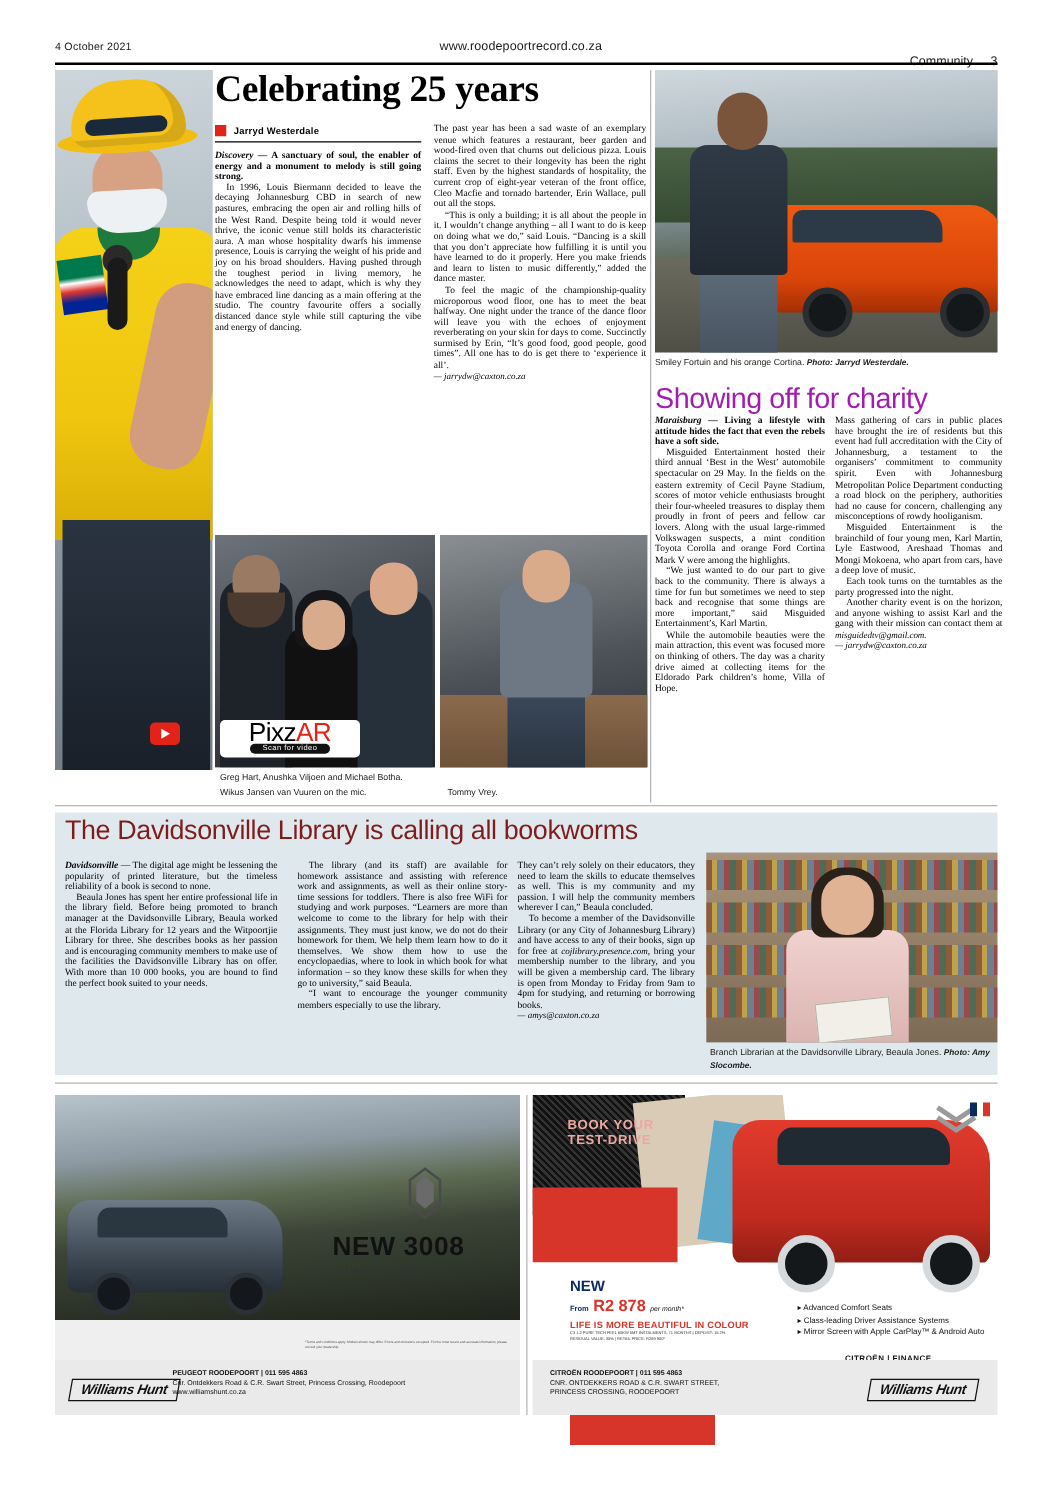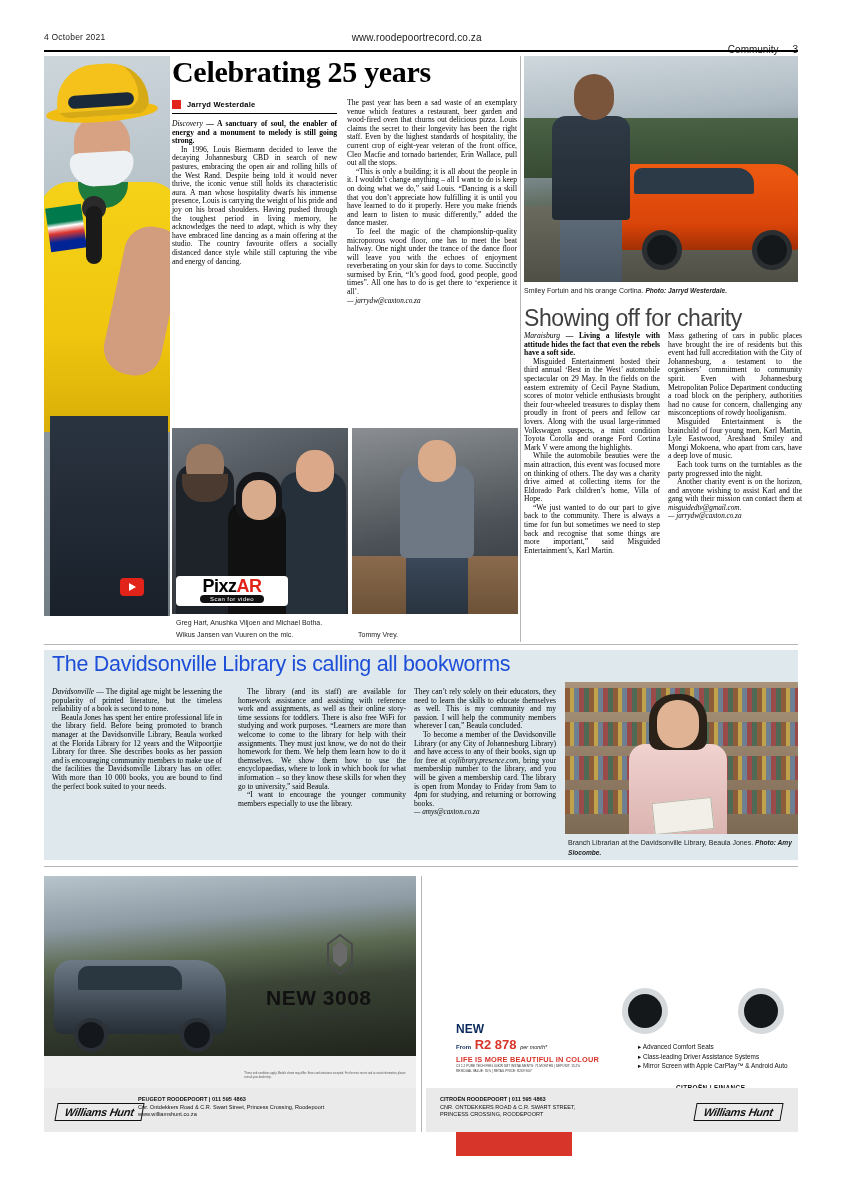--- a/index.html
+++ b/index.html
@@ -33,21 +33,21 @@
     font-size:7.5px;letter-spacing:.2px;}
   .bylinerule{position:absolute;left:172px;top:113px;width:165px;height:1px;background:#000;}
 
   
   .col{position:absolute;font-size:7.6px;line-height:8.6px;text-align:justify;
       font-family:"Liberation Serif",serif;}
   .col p{margin:0;text-indent:9px;}
   .col p.noind{text-indent:0;}
   .col p.lead{text-indent:0;}
   .lead b{font-weight:700;}
-  .lead i{font-style:italic;font-weight:400;}
+  .lead i{font-style:italic;font-weight:700;}
   .email{font-style:italic;font-size:7.2px;}
 
   
   .img{position:absolute;overflow:hidden;background:#b9bfc4;}
   .cap{position:absolute;font-family:"Liberation Sans",sans-serif;
       font-size:7px;line-height:9.5px;color:#1c1c1c;}
   .cap i{font-style:italic;font-weight:700;font-size:6.6px;}
 
   
   #photo-man{left:44px;top:56px;width:126px;height:560px;}
@@ -122,21 +122,21 @@
      background:#d8ab8c;border-radius:16px;}
   #photo-group .p2hair{position:absolute;left:64px;top:44px;width:46px;height:46px;
      background:#14161a;border-radius:22px 22px 8px 8px;}
   #photo-group .p3{position:absolute;left:108px;top:44px;width:66px;height:142px;
      background:#26303a;border-radius:18px 18px 0 0;}
   #photo-group .p3h{position:absolute;left:124px;top:22px;width:38px;height:42px;
      background:#dba98a;border-radius:18px;}
   .pixzar{position:absolute;left:176px;top:576px;width:112px;height:30px;
      background:#fff;border-radius:4px;display:flex;flex-direction:column;
      align-items:center;justify-content:center;}
-  .pixzar .pz{font-family:"Liberation Sans",sans-serif;font-weight:700;font-size:18px;
+  .pixzar .pz{font-family:"Liberation Sans",sans-serif;font-weight:400;font-size:21px;
      letter-spacing:-.5px;line-height:15px;text-align:center;}
   .pixzar .pz span.ar{color:#e2231a;}
   .pixzar .scan{background:#111;color:#fff;font-family:"Liberation Sans",sans-serif;
      font-size:6px;padding:1px 10px;border-radius:6px;margin-top:1px;letter-spacing:.4px;}
   .playbtn{position:absolute;left:120px;top:578px;width:24px;height:18px;
      background:#e2231a;border-radius:4px;display:flex;align-items:center;justify-content:center;}
   .playbtn .tri{width:0;height:0;border-left:7px solid #fff;border-top:4.5px solid transparent;
      border-bottom:4.5px solid transparent;}
 
   
@@ -166,25 +166,25 @@
   #photo-librarian .phair{position:absolute;left:20px;top:-6px;width:58px;height:56px;
      background:#2a2119;border-radius:26px 26px 10px 10px;}
   #photo-librarian .pb{position:absolute;left:0;top:44px;width:98px;height:90px;
      background:linear-gradient(180deg,#f0d2cf,#dbb4b1);border-radius:16px 16px 0 0;}
   #photo-librarian .book{position:absolute;left:24px;top:100px;width:58px;height:30px;
      background:#f2efe8;border:1px solid #b9b4a8;transform:rotate(-6deg);}
 
   
   .head2{position:absolute;left:524px;top:305px;width:280px;
      font-family:"Liberation Sans",sans-serif;font-weight:400;font-size:23px;
-     letter-spacing:-.4px;color:#404040;}
+     letter-spacing:-.4px;color:#a21caf;}
   .libband{position:absolute;left:44px;top:650px;width:754px;height:30px;background:#dfe9ed;}
   .head3{position:absolute;left:52px;top:652px;width:740px;
      font-family:"Liberation Sans",sans-serif;font-weight:400;font-size:21.5px;
-     letter-spacing:-.3px;color:#1d4ed8;}
+     letter-spacing:-.3px;color:#7f1d1d;}
   .libpanel{position:absolute;left:44px;top:680px;width:754px;height:180px;background:#dfe9ed;}
 
   
   .ad-left{position:absolute;left:44px;top:876px;width:372px;height:256px;background:#efefef;}
   .ad-left .photo{position:absolute;left:0;top:0;width:372px;height:180px;
      background:linear-gradient(175deg,#b8c4cc 0%,#8d9aa3 26%,#5c6a52 44%,#3b4436 60%,#20241c 100%);}
   .ad-left .car{position:absolute;left:10px;top:84px;width:172px;height:74px;
      background:linear-gradient(180deg,#6e7b87 0%,#3f4a55 60%,#262e36 100%);
      border-radius:18px 30px 8px 8px;}
   .ad-left .cwin{position:absolute;left:34px;top:90px;width:104px;height:24px;
@@ -329,27 +329,27 @@
   </div>
 
   <div class="head2">Showing off for charity</div>
 
   <div class="col" style="left:524px;top:332px;width:136px;height:300px;">
     <p class="lead">
       <i>Maraisburg</i>
       <b>— Living a lifestyle with attitude hides the fact that even the rebels have a soft side.</b>
     </p>
     <p>Misguided Entertainment hosted their third annual ‘Best in the West’ automobile spectacular on 29 May. In the fields on the eastern extremity of Cecil Payne Stadium, scores of motor vehicle enthusiasts brought their four-wheeled treasures to display them proudly in front of peers and fellow car lovers. Along with the usual large-rimmed Volkswagen suspects, a mint condition Toyota Corolla and orange Ford Cortina Mark V were among the highlights.</p>
+    <p>“We just wanted to do our part to give back to the community. There is always a time for fun but sometimes we need to step back and recognise that some things are more important,” said Misguided Entertainment’s, Karl Martin.</p>
     <p>While the automobile beauties were the main attraction, this event was focused more on thinking of others. The day was a charity drive aimed at collecting items for the Eldorado Park children’s home, Villa of Hope.</p>
-    <p>“We just wanted to do our part to give back to the community. There is always a time for fun but sometimes we need to step back and recognise that some things are more important,” said Misguided Entertainment’s, Karl Martin.</p>
   </div>
 
   <div class="col" style="left:668px;top:332px;width:134px;height:310px;">
     <p class="noind">Mass gathering of cars in public places have brought the ire of residents but this event had full accreditation with the City of Johannesburg, a testament to the organisers’ commitment to community spirit. Even with Johannesburg Metropolitan Police Department conducting a road block on the periphery, authorities had no cause for concern, challenging any misconceptions of rowdy hooliganism.</p>
-    <p>Misguided Entertainment is the brainchild of four young men, Karl Martin, Lyle Eastwood, Areshaad Smiley and Mongi Mokoena, who apart from cars, have a deep love of music.</p>
+    <p>Misguided Entertainment is the brainchild of four young men, Karl Martin, Lyle Eastwood, Areshaad Thomas and Mongi Mokoena, who apart from cars, have a deep love of music.</p>
     <p>Each took turns on the turntables as the party progressed into the night.</p>
     <p>
       <span>Another charity event is on the horizon, and anyone wishing to assist Karl and the gang with their mission can contact them at</span>
       <span class="email">misguidedtv@gmail.com.</span>
     </p>
     <p class="noind email">— jarrydw@caxton.co.za</p>
   </div>
 
   <div class="img" id="photo-group">
     <div class="bg"></div>
@@ -449,20 +449,39 @@
       <span class="wh-logo">Williams Hunt</span>
     </div>
     <div class="dealer">
       <b>PEUGEOT ROODEPOORT | 011 595 4863</b><br>
       <span>Cnr. Ontdekkers Road &amp; C.R. Swart Street, Princess Crossing, Roodepoort</span><br>
       <span>www.williamshunt.co.za</span>
     </div>
   </div>
 
   <div class="ad-right">
+    <div class="top">
+      <div class="blk"></div>
+        <div class="beige"></div>
+        <div class="blue"></div>
+        <div class="red"></div>
+      <div class="c3"></div>
+        <div class="c3win"></div>
+      <div class="book">
+        <span>BOOK YOUR</span><br>
+        <span>TEST-DRIVE</span>
+      </div>
+      <div class="citroen-logo">
+        <svg viewBox="0 0 50 28" width="50" height="28">
+          <path d="M10 6 L25 16 L40 6" fill="none" stroke="#9a9a9a" stroke-width="4"></path>
+          <path d="M10 14 L25 24 L40 14" fill="none" stroke="#9a9a9a" stroke-width="4"></path>
+        </svg>
+      </div>
+      <div class="frflag"></div>
+    </div>
     <div class="c3w1"></div>
       <div class="c3w2"></div>
 
     <div class="hl">
       <div class="l1">
         <span>NEW</span>
         <span class="red">CITROËN C3</span>
       </div>
       <div class="l2">
         <small>From</small>

